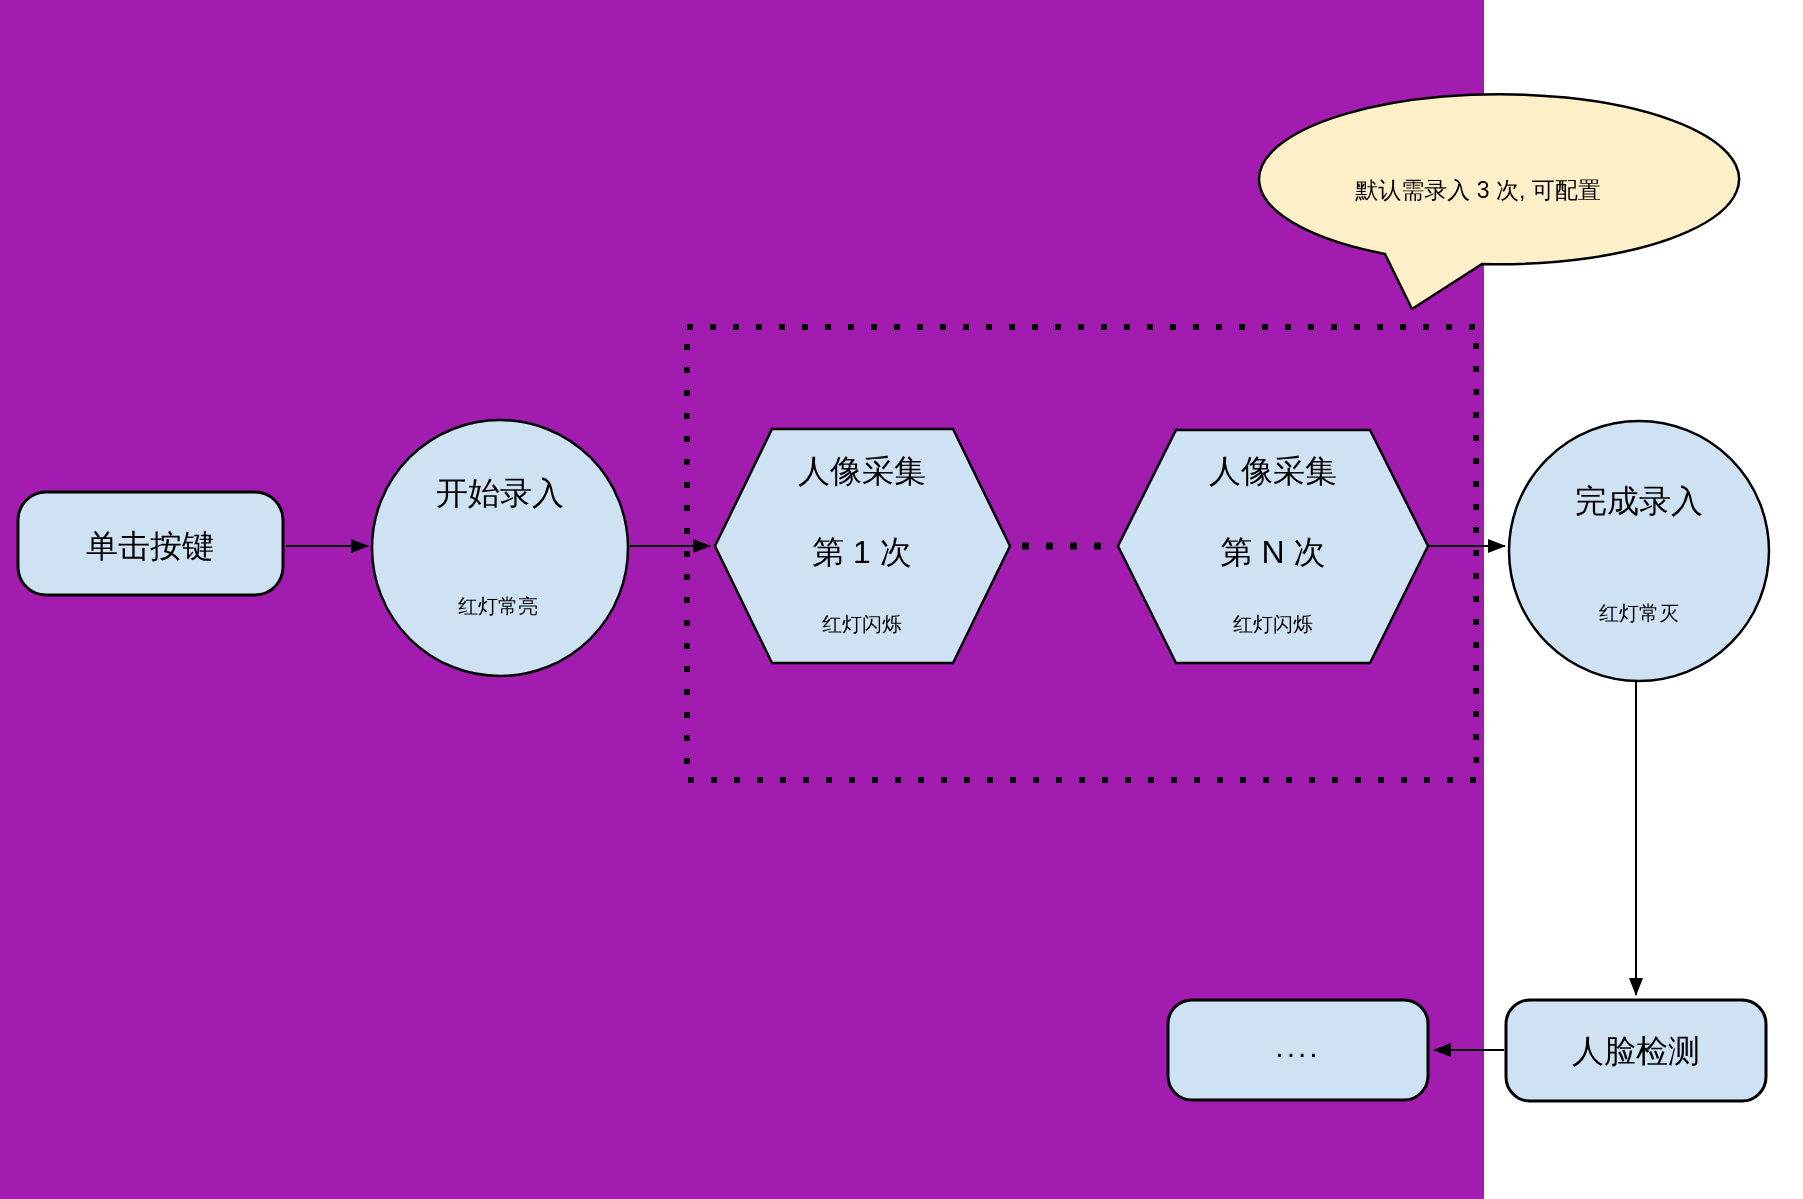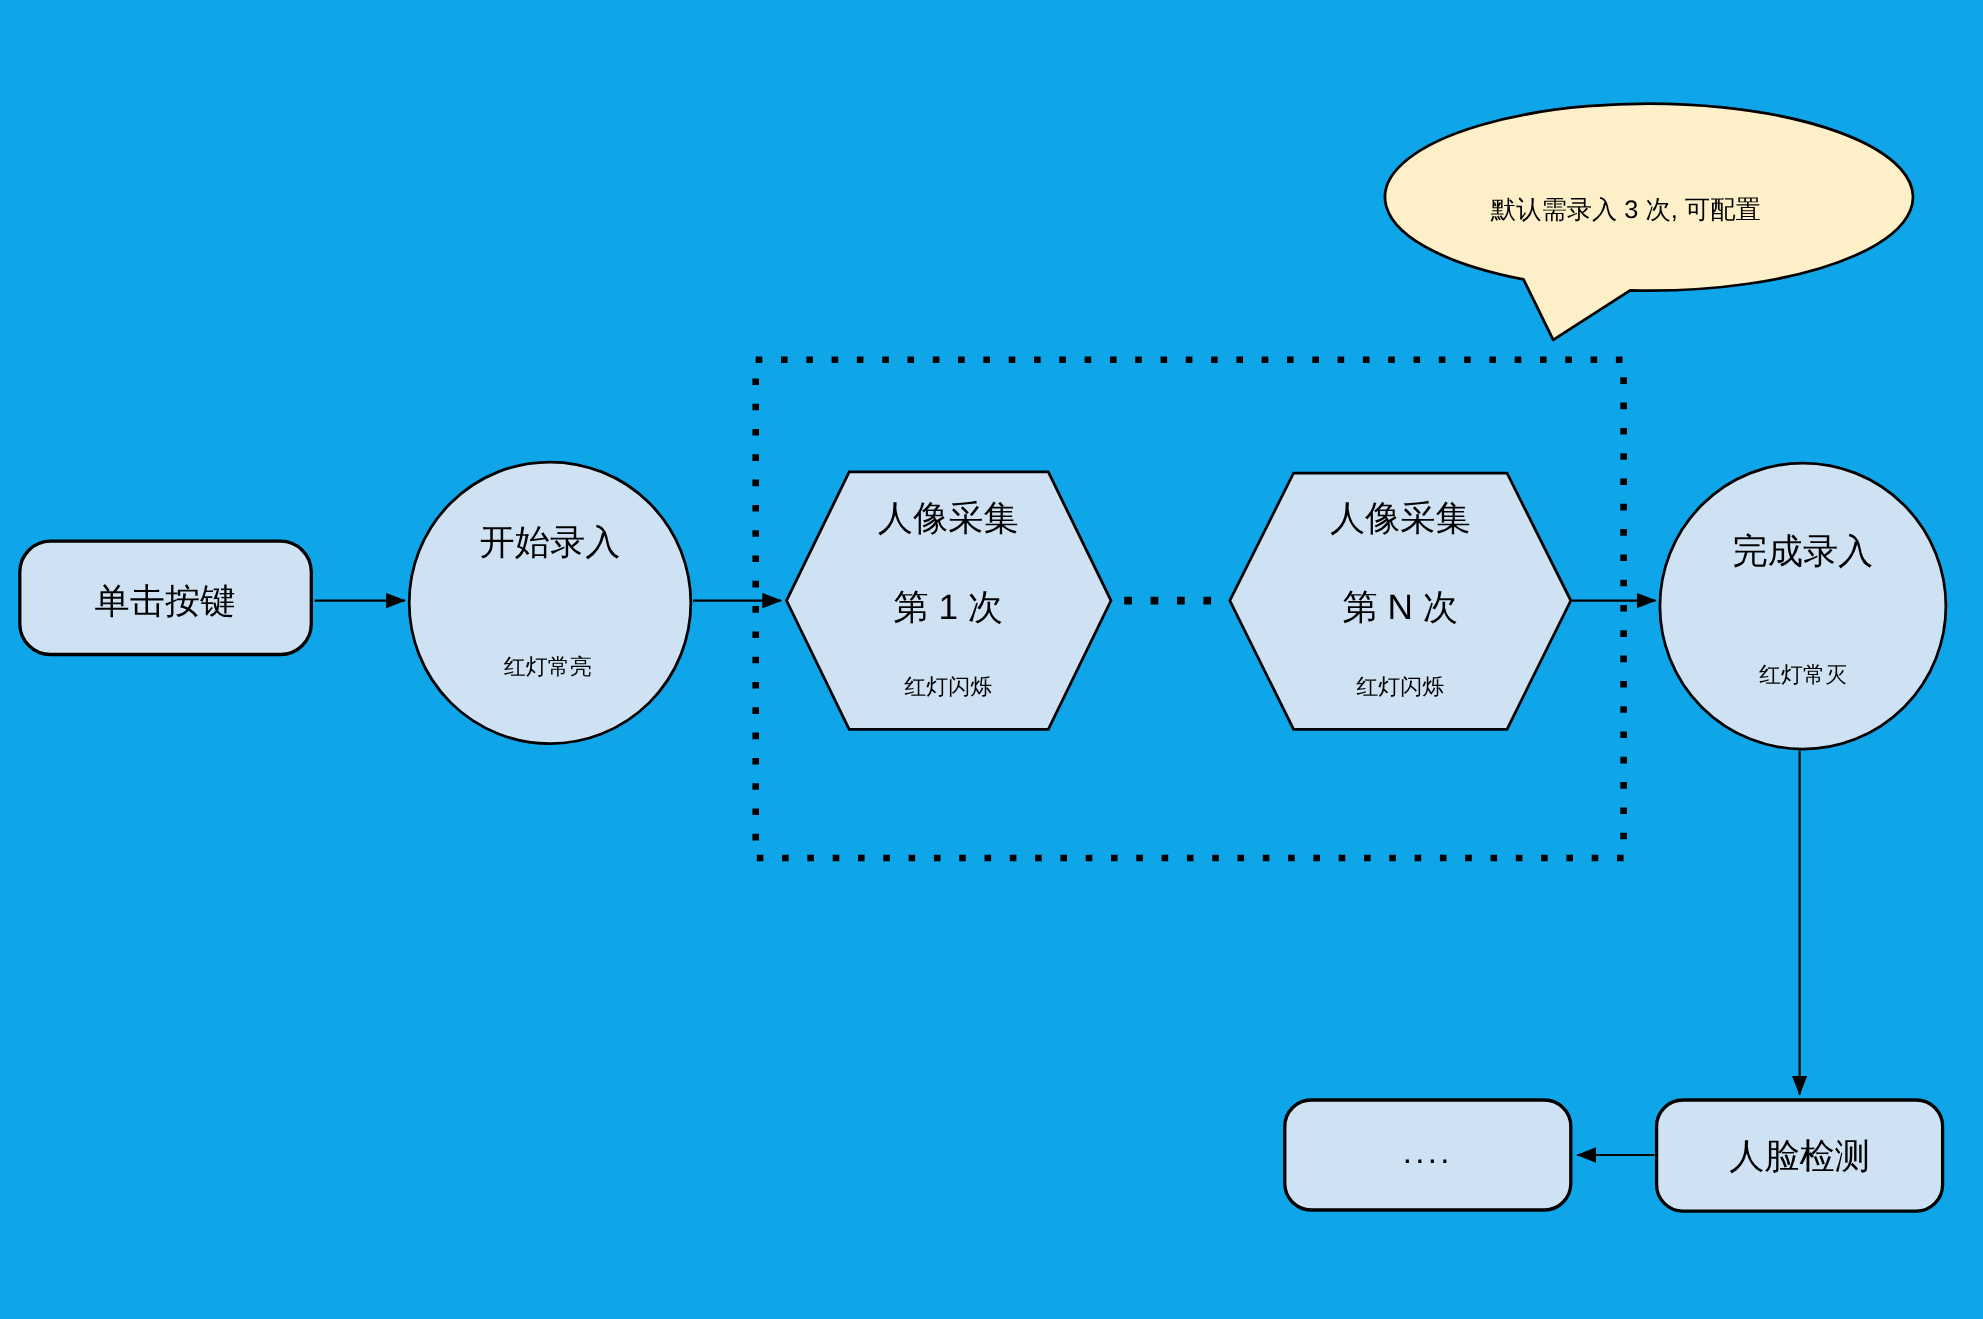--- a/index.html
+++ b/index.html
@@ -1,23 +1,23 @@
 <!DOCTYPE html>
 <html><head>
 <meta charset="utf-8">
 <style>
   html, body {
     margin: 0;
     padding: 0;
     background: #ffffff;
   }
   .canvas-wrap {
-    width: 1803px;
+    width: 1484px;
     height: 1199px;
-    background: #0ea5e9;
+    background: #a21caf;
     position: relative;
     font-family: "Liberation Sans", "DejaVu Sans", sans-serif;
   }
   svg { display: block; }
   .node-label {
     font-family: "Liberation Sans", "DejaVu Sans", sans-serif;
     font-size: 32px;
     fill: #000000;
   }
   .node-sublabel {

